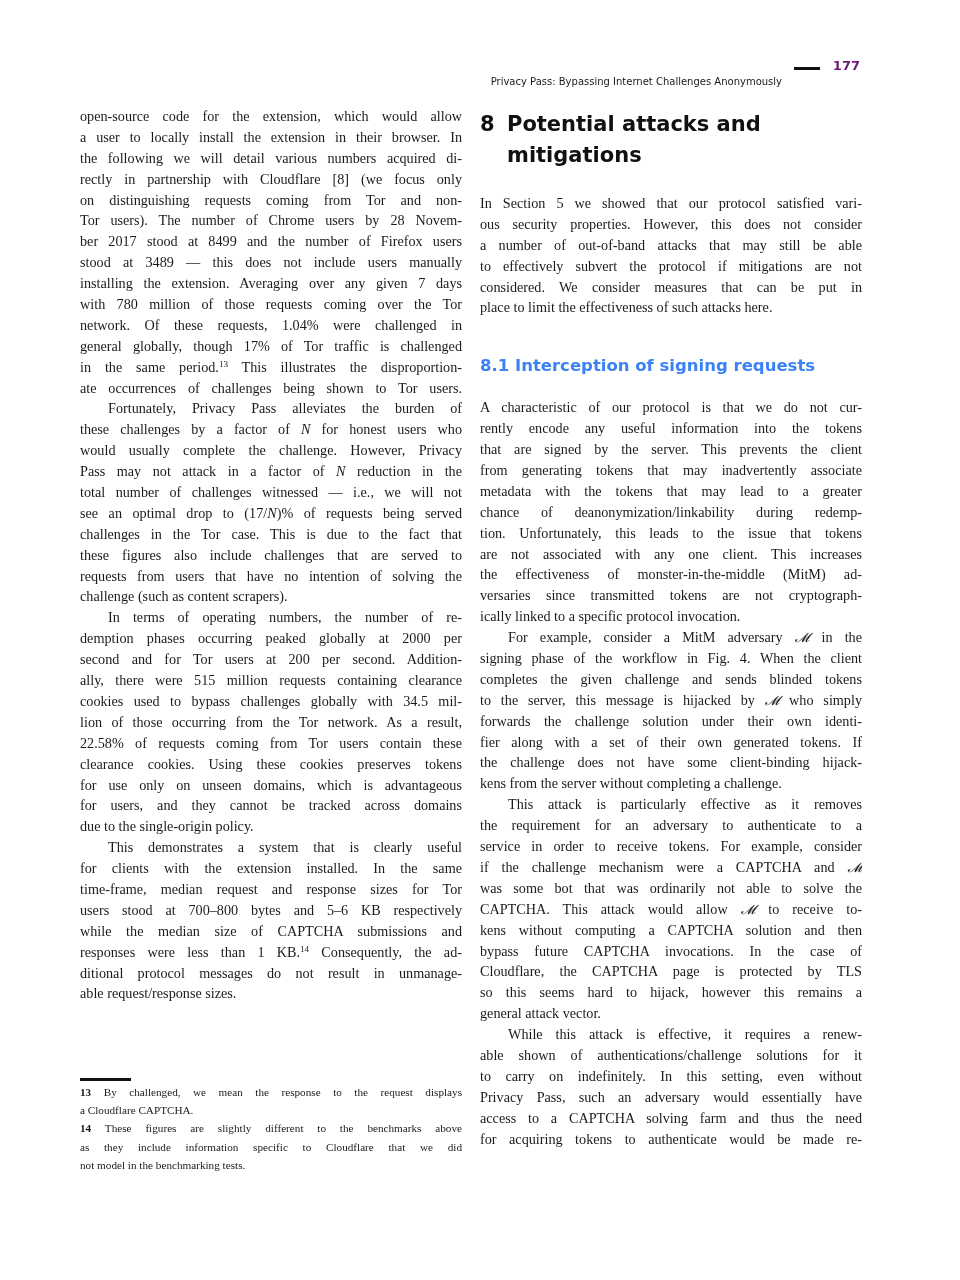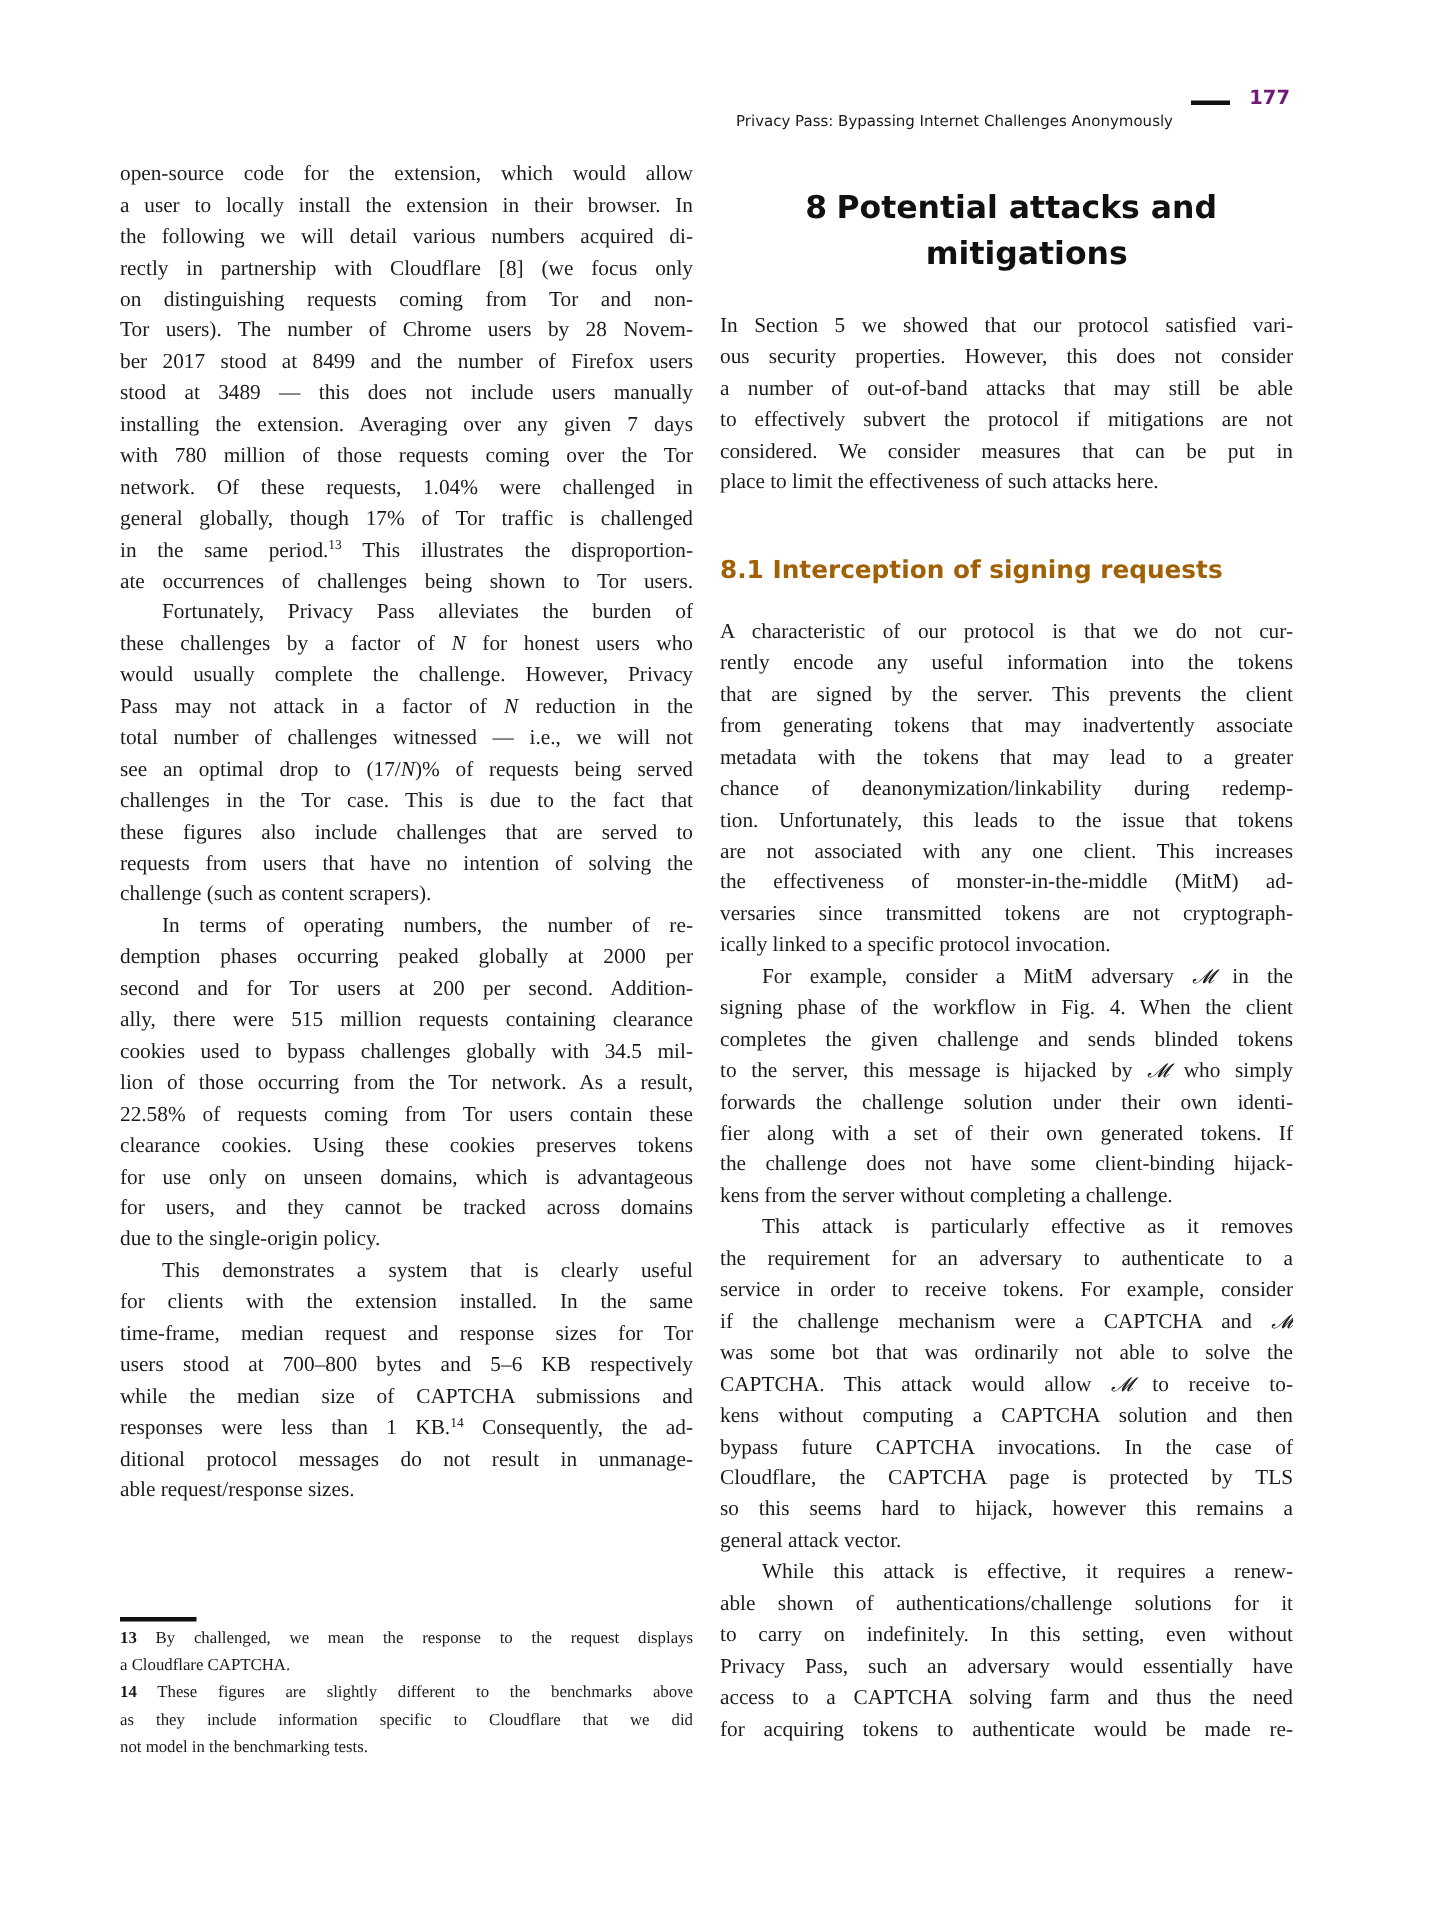--- a/index.html
+++ b/index.html
@@ -15,21 +15,21 @@
   .line { height: 20.9px; line-height: 20.9px; white-space: nowrap; text-align: justify; text-align-last: justify; overflow: hidden; }
   .line.last { text-align-last: left; }
   .line.indent { padding-left: 28px; }
   sup { font-size: 9px; line-height: 0; vertical-align: 5px; }
   .math { font-style: italic; }
   .script-m { font-family: "DejaVu Serif", serif; font-style: italic; font-size: 13px; }
 
   .sec-title { font-family: "DejaVu Sans", sans-serif; font-weight: bold; font-size: 21px; line-height: 31px; color: #111; }
   .sec-title .num { display: inline-block; width: 27px; }
   .sec-title .cont { padding-left: 27px; }
-  .subsec-title { font-family: "DejaVu Sans", sans-serif; font-weight: bold; font-size: 16.5px; color: #a16207; height: 22px; line-height: 22px; }
+  .subsec-title { font-family: "DejaVu Sans", sans-serif; font-weight: bold; font-size: 16.5px; color: #3b82f6; height: 22px; line-height: 22px; }
   .subsec-title .num { display: inline-block; width: 35px; }
 
   .footnote-rule { position: absolute; left: 80px; top: 1078px; width: 51px; height: 3px; background: #111; }
   .footnotes { position: absolute; left: 80px; top: 1083px; width: 382px; font-family: "Liberation Serif", serif; font-size: 11.2px; }
   .footnotes .line { height: 18.2px; line-height: 18.2px; }
   .fn-num { font-weight: bold; }
 </style>
 </head>
 <body>
 
@@ -88,21 +88,21 @@
 <div class="footnote-rule"></div>
 <div class="footnotes">
   <div class="line"><span class="fn-num">13</span> <span>By challenged, we mean the response to the request displays</span></div>
   <div class="line last">a Cloudflare CAPTCHA.</div>
   <div class="line"><span class="fn-num">14</span> <span>These figures are slightly different to the benchmarks above</span></div>
   <div class="line">as they include information specific to Cloudflare that we did</div>
   <div class="line last">not model in the benchmarking tests.</div>
 </div>
 
 <div class="col col-right">
-  <div class="sec-title" style="margin-top:17px;text-align:center;">
+  <div class="sec-title" style="margin-top:3px;">
     <div><span class="num">8</span><span>Potential attacks and</span></div>
     <div class="cont">mitigations</div>
   </div>
   <div style="height:22px;"></div>
   <div class="line">In Section 5 we showed that our protocol satisfied vari-</div>
   <div class="line">ous security properties. However, this does not consider</div>
   <div class="line">a number of out-of-band attacks that may still be able</div>
   <div class="line">to effectively subvert the protocol if mitigations are not</div>
   <div class="line">considered. We consider measures that can be put in</div>
   <div class="line last">place to limit the effectiveness of such attacks here.</div>

